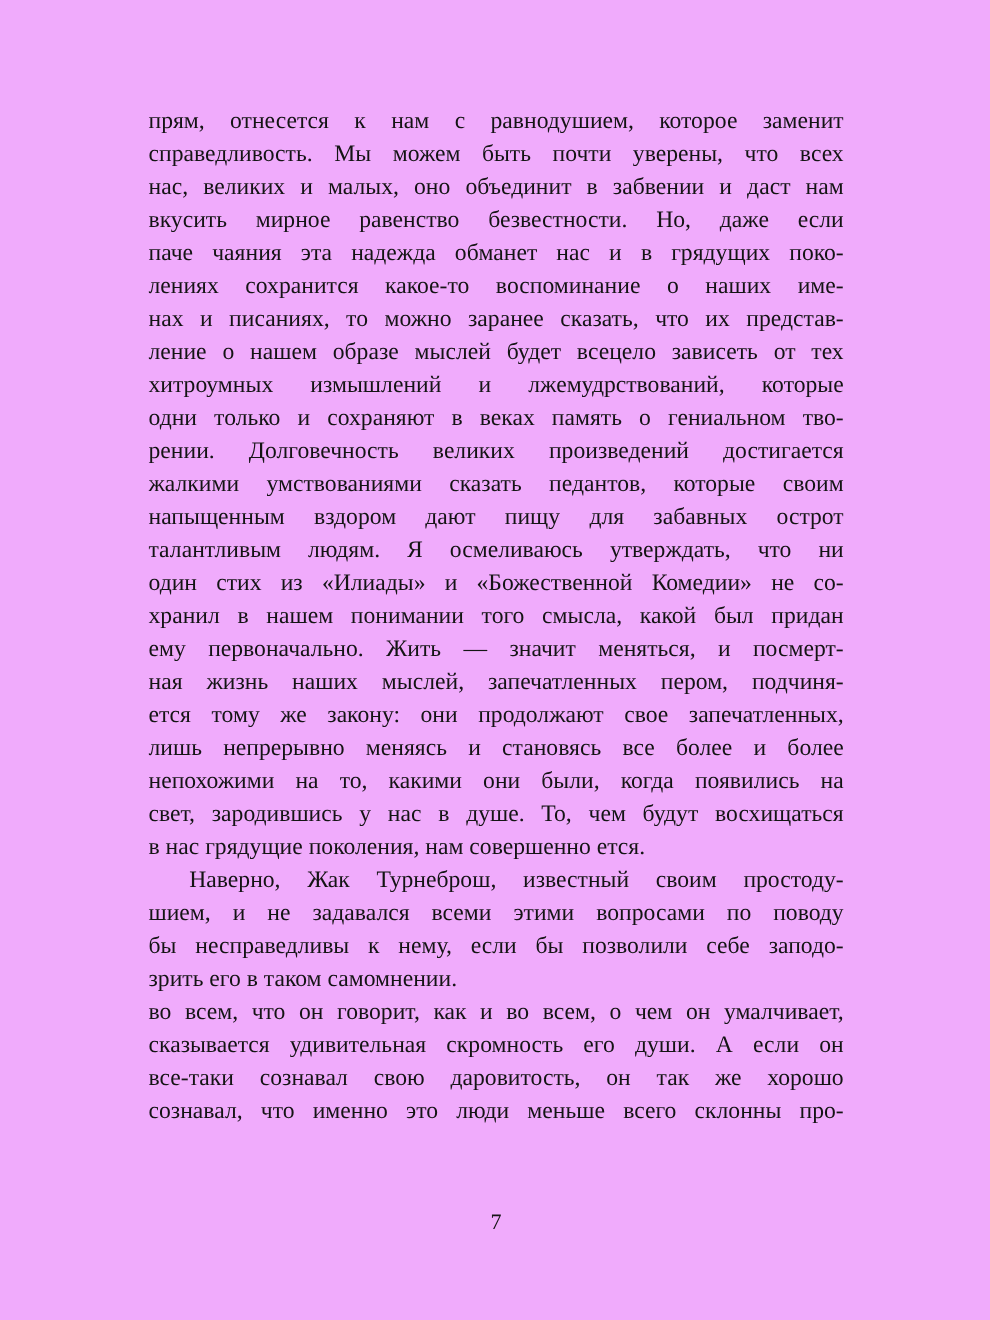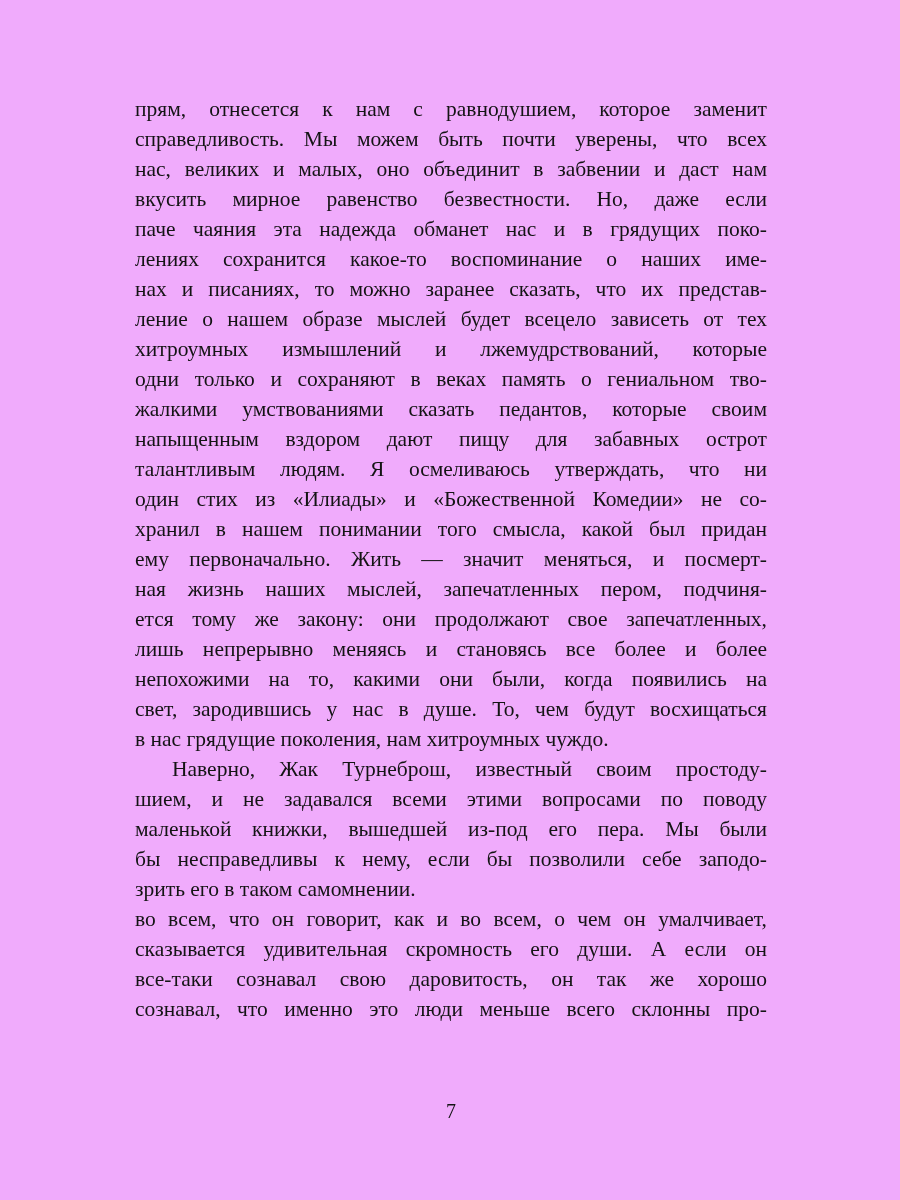--- a/index.html
+++ b/index.html
@@ -62,38 +62,38 @@
       <div class="line">прям, отнесется к нам с равнодушием, которое заменит</div>
       <div class="line">справедливость. Мы можем быть почти уверены, что всех</div>
       <div class="line">нас, великих и малых, оно объединит в забвении и даст нам</div>
       <div class="line">вкусить мирное равенство безвестности. Но, даже если</div>
       <div class="line">паче чаяния эта надежда обманет нас и в грядущих поко-</div>
       <div class="line">лениях сохранится какое-то воспоминание о наших име-</div>
       <div class="line">нах и писаниях, то можно заранее сказать, что их представ-</div>
       <div class="line">ление о нашем образе мыслей будет всецело зависеть от тех</div>
       <div class="line">хитроумных измышлений и лжемудрствований, которые</div>
       <div class="line">одни только и сохраняют в веках память о гениальном тво-</div>
+      <div class="line">рении. Долговечность великих произведений достигается</div>
       <div class="line">жалкими умствованиями сказать педантов, которые своим</div>
       <div class="line">напыщенным вздором дают пищу для забавных острот</div>
       <div class="line">талантливым людям. Я осмеливаюсь утверждать, что ни</div>
       <div class="line">один стих из «Илиады» и «Божественной Комедии» не со-</div>
       <div class="line">хранил в нашем понимании того смысла, какой был придан</div>
       <div class="line">ему первоначально. Жить — значит меняться, и посмерт-</div>
       <div class="line">ная жизнь наших мыслей, запечатленных пером, подчиня-</div>
       <div class="line">ется тому же закону: они продолжают свое запечатленных,</div>
       <div class="line">лишь непрерывно меняясь и становясь все более и более</div>
       <div class="line">непохожими на то, какими они были, когда появились на</div>
       <div class="line">свет, зародившись у нас в душе. То, чем будут восхищаться</div>
-      <div class="line end">в нас грядущие поколения, нам хитроумных чуждо.</div>
+      <div class="line end">в нас грядущие поколения, нам совершенно ется.</div>
     </div>
 
     <div class="paragraph">
       <div class="line indent">Наверно, Жак Турнеброш, известный своим простоду-</div>
       <div class="line">шием, и не задавался всеми этими вопросами по поводу</div>
-      <div class="line">маленькой книжки, вышедшей из-под его пера. Мы были</div>
       <div class="line">бы несправедливы к нему, если бы позволили себе заподо-</div>
       <div class="line end">зрить его в таком самомнении.</div>
     </div>
 
     <div class="paragraph">
       <div class="line">во всем, что он говорит, как и во всем, о чем он умалчивает,</div>
       <div class="line">сказывается удивительная скромность его души. А если он</div>
       <div class="line">все-таки сознавал свою даровитость, он так же хорошо</div>
       <div class="line">сознавал, что именно это люди меньше всего склонны про-</div>
     </div>

